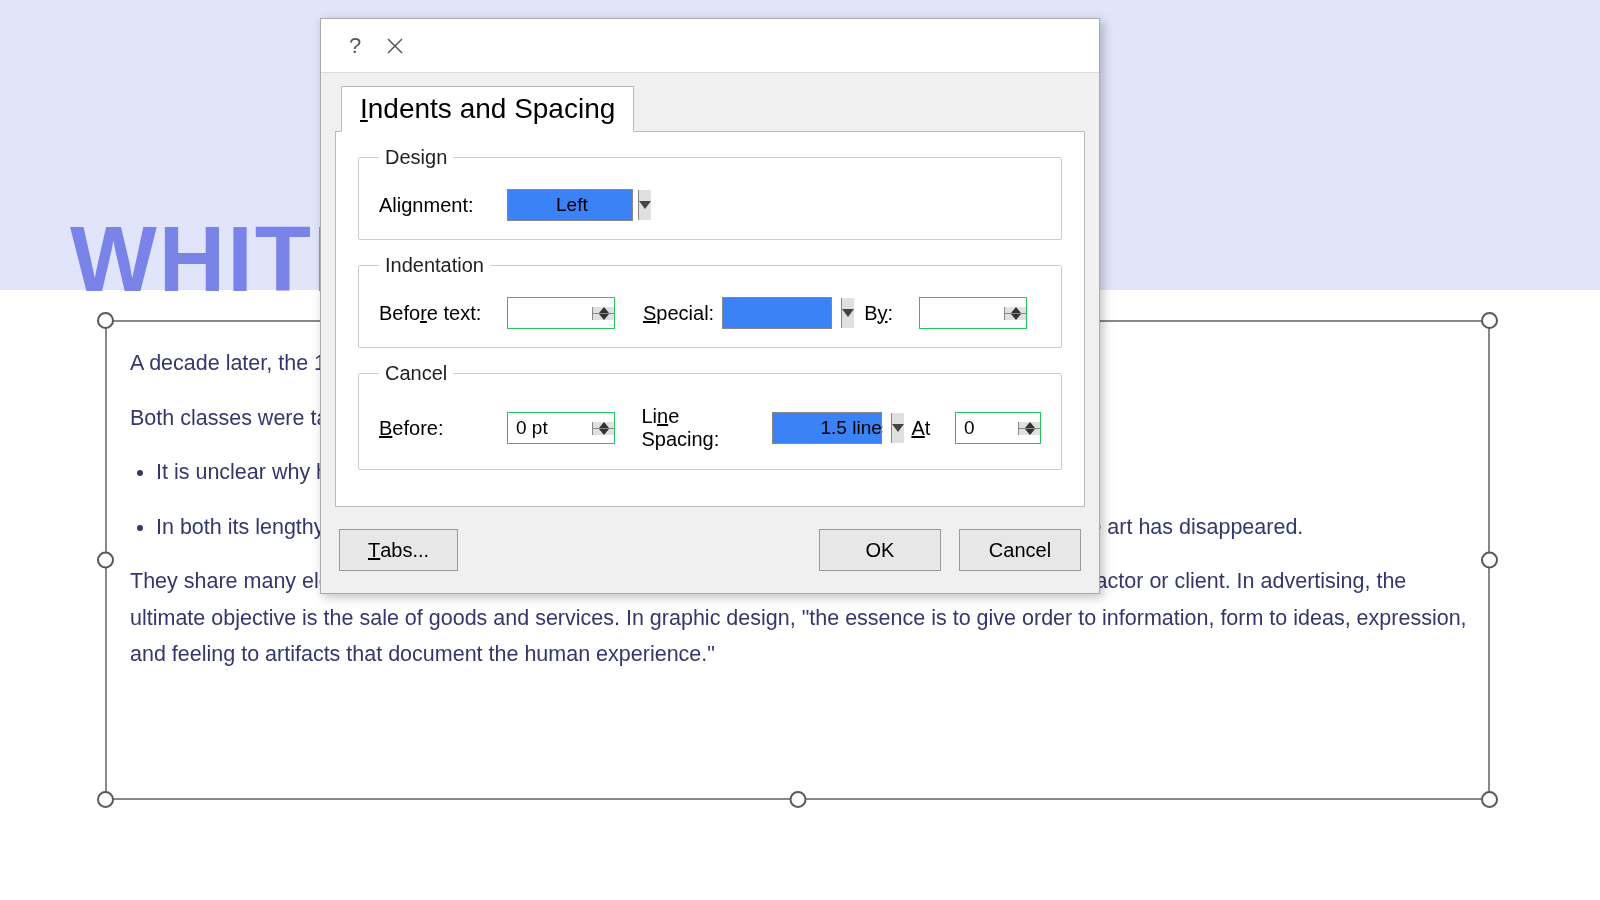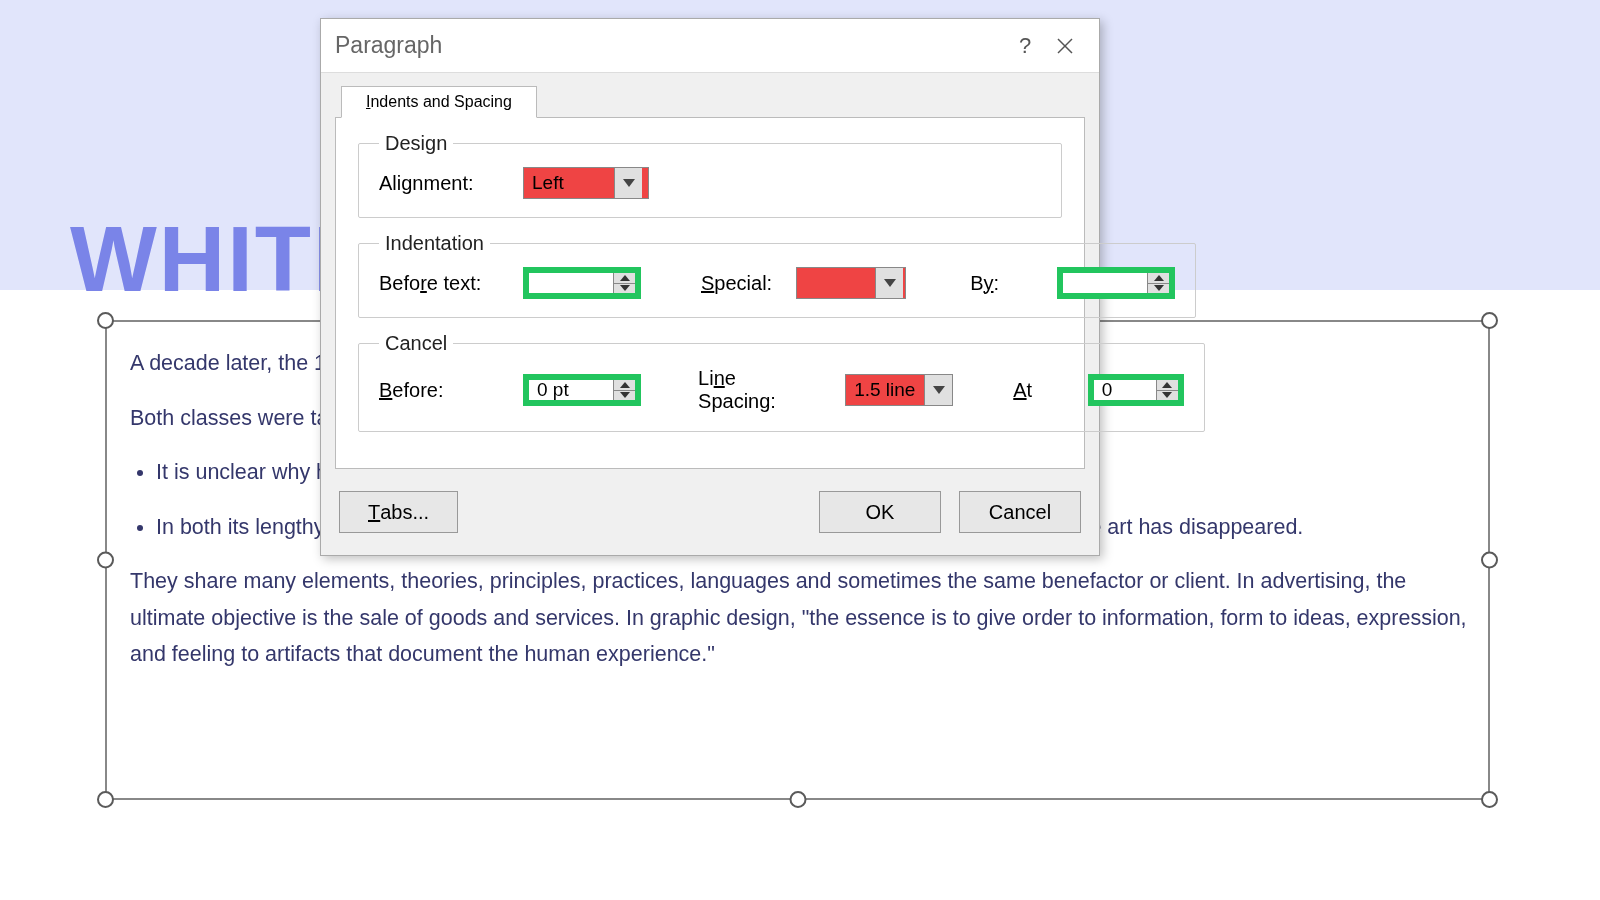--- a/index.html
+++ b/index.html
@@ -94,22 +94,22 @@
   .dlg-close svg { width: 18px; height: 18px; stroke: #555; stroke-width: 1.5; }
   .dlg-body {
     padding: 12px 14px 4px 14px;
     background: #f0f0f0;
   }
   .tabstrip {
     display: flex;
     margin-left: 6px;
   }
   .tab {
-    padding: 6px 24px;
-    font-size: 16px;
+    padding: 6px 18px;
+    font-size: 28px;
     border: 1px solid #bbb;
     background: #fff;
     position: relative;
     top: 1px;
     border-bottom: 1px solid #fff;
   }
   .tab .ul { text-decoration: underline; }
   .panel {
     border: 1px solid #bbb;
     background: #fff;
@@ -119,49 +119,51 @@
     border: 1px solid #ccc;
     border-radius: 2px;
     margin-bottom: 14px;
     padding: 12px 20px 18px 20px;
   }
   fieldset.group legend {
     padding: 0 6px;
     font-size: 20px;
     color: #222;
   }
-  .row { display: flex; align-items: center; gap: 24px; margin-top: 0; }
+  .row { display: flex; align-items: center; gap: 8px; margin-top: 8px; }
   .lbl { font-size: 20px; min-width: 120px; }
   .lbl .ul { text-decoration: underline; }
   .combo {
     display: flex;
     height: 32px;
     border: 1px solid #888;
-    background: #ef4444;
+    background: #3b82f6;
+    padding-left: 40px;
   }
   .combo input {
     border: none;
     padding: 0 8px;
     font-size: 19px;
     width: 90px;
     outline: none;
     background: transparent;
   }
   .combo .arrow {
     width: 28px;
     border-left: 1px solid #888;
     background: #e0e0e0;
     display: flex; align-items: center; justify-content: center;
   }
   .combo .arrow svg { width: 12px; height: 8px; fill: #444; }
   .spin {
     display: flex;
     height: 32px;
-    border: 6px solid #22c55e;
-    background: #fff;
+    border: 1px solid #22c55e;
+    background: #fff;
+    align-items: center;
   }
   .spin input {
     border: none;
     width: 84px;
     padding: 0 8px;
     font-size: 19px;
     outline: none;
   }
   .spin .spinbtns {
     width: 22px;
@@ -215,21 +217,20 @@
   <p>Both classes were taug…</p>
   <ul>
     <li>It is unclear why he…</li>
     <li>In both its lengthy … …st centuries, the distinction between advertising, art, graphic design and fine art has disappeared.</li>
   </ul>
   <p>They share many elements, theories, principles, practices, languages and sometimes the same benefactor or client. In advertising, the ultimate objective is the sale of goods and services. In graphic design, "the essence is to give order to information, form to ideas, expression, and feeling to artifacts that document the human experience."</p>
 </div>
 
 <div class="dialog">
   <div class="dlg-title">
-    <div class="dlg-title-text">Paragraph</div>
     <div class="dlg-help">
       <span>?</span>
     </div>
     <div class="dlg-close">
       <svg viewBox="0 0 18 18">
           <line x1="2" y1="2" x2="16" y2="16"></line>
           <line x1="16" y1="2" x2="2" y2="16"></line>
         </svg>
     </div>
   </div>

